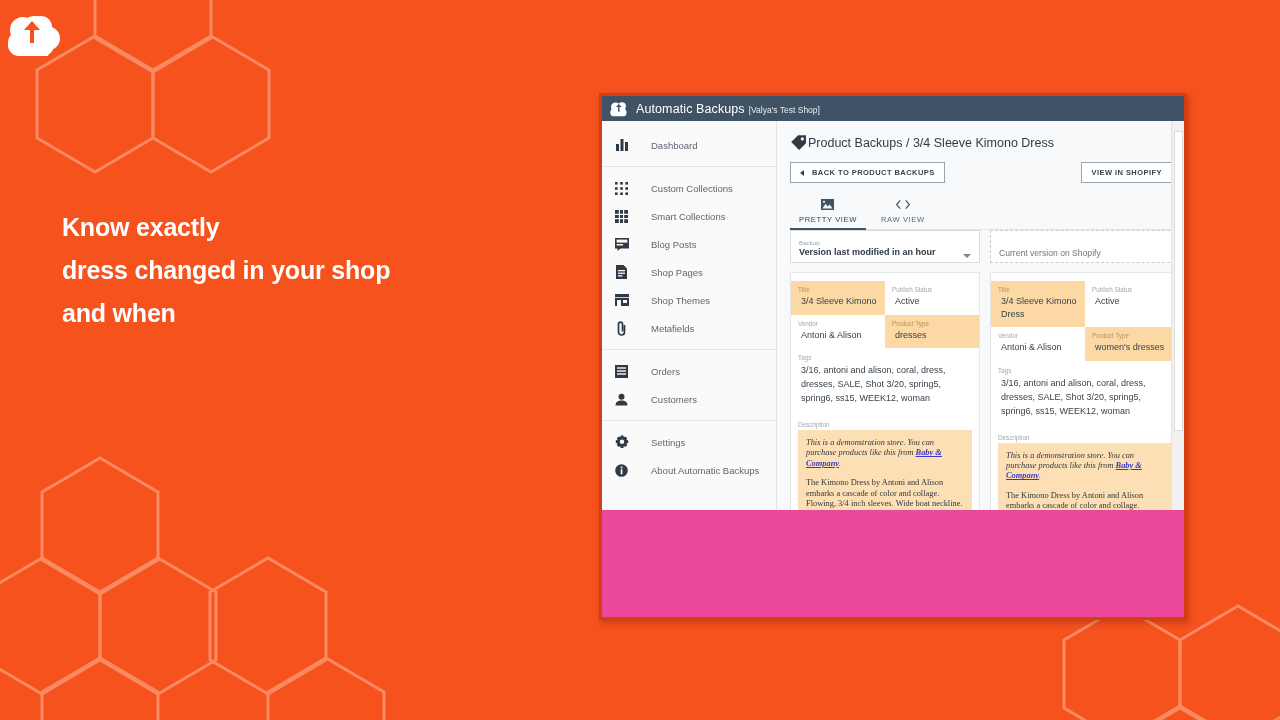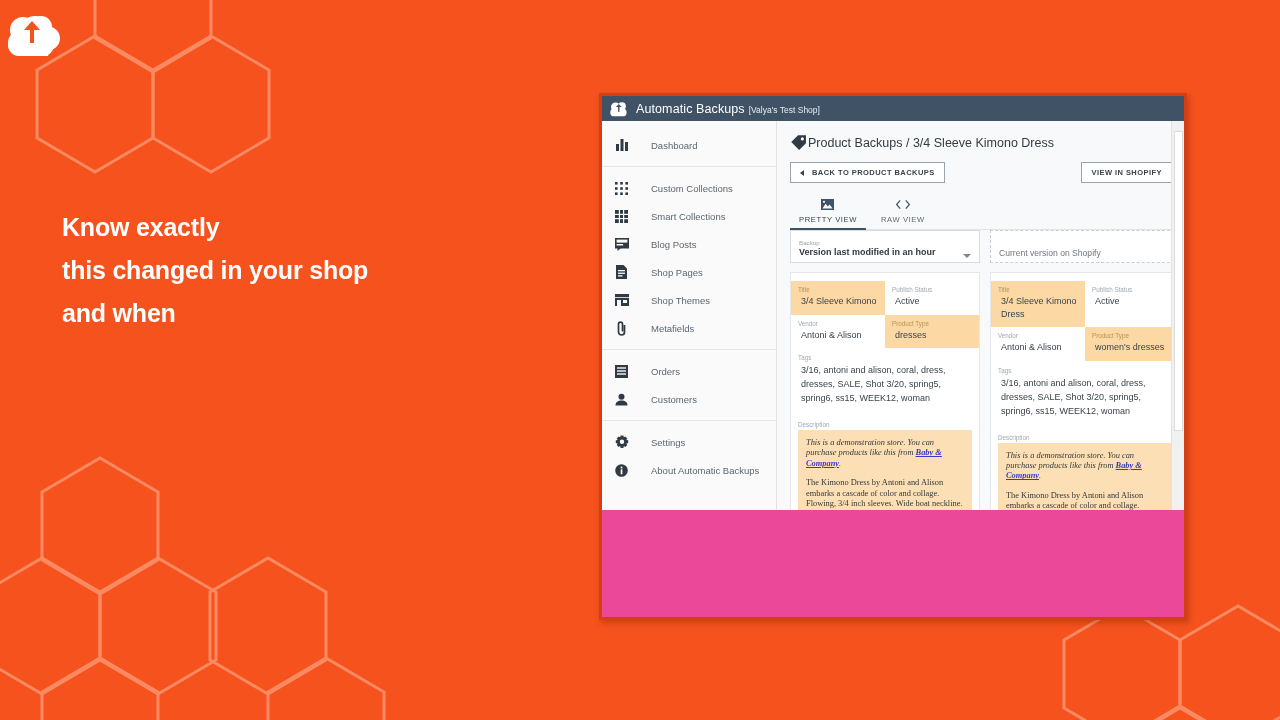--- a/index.html
+++ b/index.html
@@ -374,21 +374,21 @@
 <svg id="brand-logo" viewBox="0 0 52 48" xmlns="http://www.w3.org/2000/svg">
   <path fill="#ffffff" d="M13,46 C5.8,46 0,40.2 0,33 C0,26.6 4.6,21.3 10.7,20.2 C11.8,12.2 18.7,6 27,6 C34.1,6 40.2,10.5 42.5,16.8 C47.9,17.9 52,22.7 52,28.4 C52,34.9 46.7,40.2 40.2,40.2 L40.2,46 Z"></path>
   <rect x="0" y="24" width="46" height="22" rx="11" fill="#ffffff"></rect>
   <circle cx="33" cy="17" r="11" fill="#ffffff"></circle>
   <circle cx="15" cy="20" r="13" fill="#ffffff"></circle>
   <path fill="#f5521e" d="M22,20 L16,20 L24,11 L32,20 L26,20 L26,33 L22,33 Z"></path>
 </svg>
 
 <div id="headline">
   <span class="hl-line">Know exactly</span>
-  <span class="hl-line">this changed in your shop</span>
+  <span class="hl-line">dress changed in your shop</span>
   <span class="hl-line">and when</span>
 </div>
 
 <div id="app-window">
 
   <div id="titlebar">
     <svg class="tb-logo" viewBox="0 0 52 48" xmlns="http://www.w3.org/2000/svg">
       <rect x="0" y="24" width="46" height="22" rx="11" fill="#ffffff"></rect>
       <circle cx="33" cy="17" r="11" fill="#ffffff"></circle>
       <circle cx="15" cy="20" r="13" fill="#ffffff"></circle>

